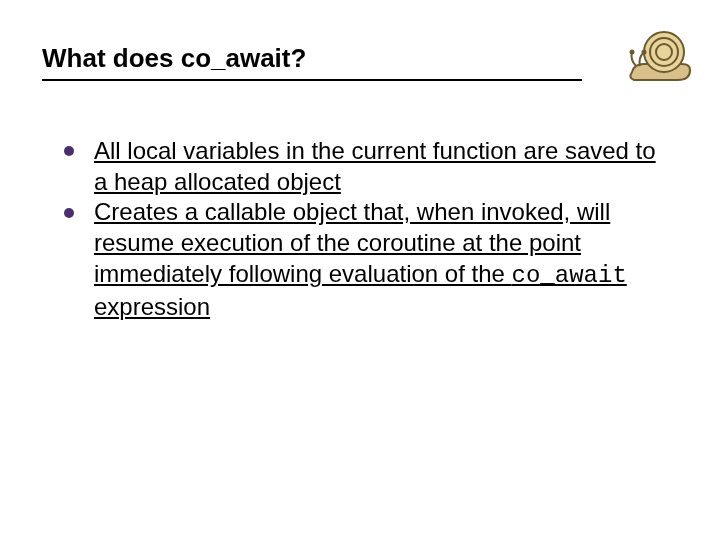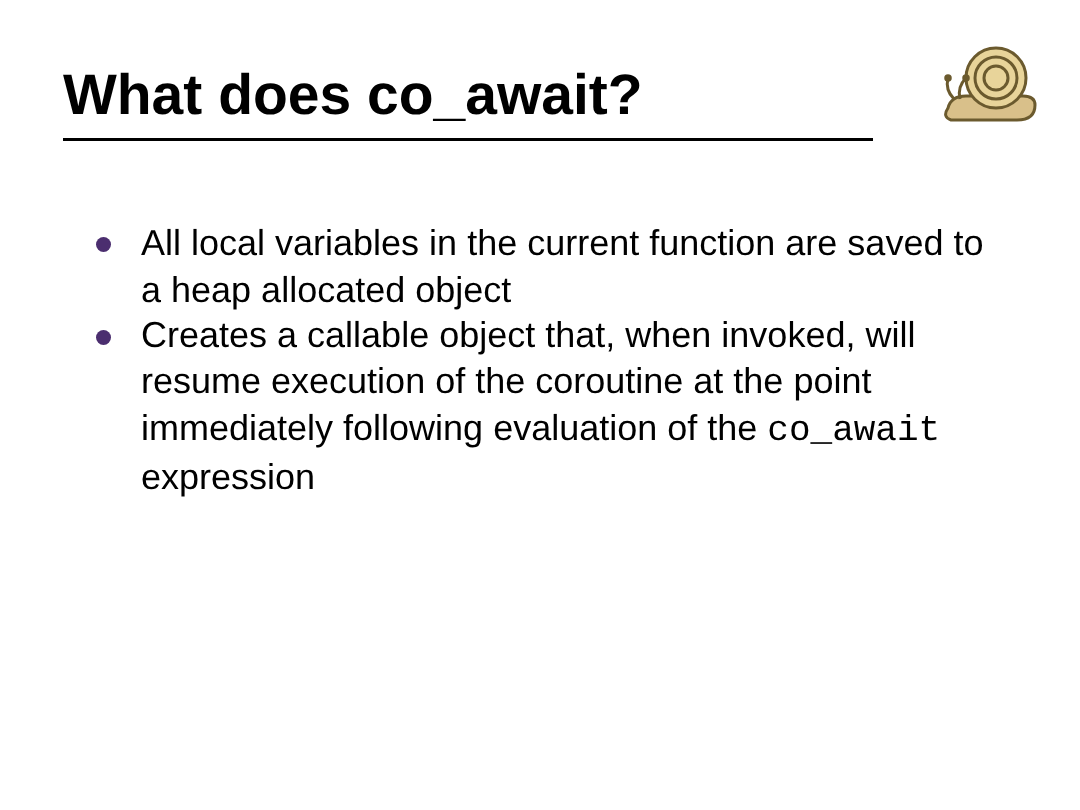--- a/index.html
+++ b/index.html
@@ -19,21 +19,21 @@
     position: relative;
     box-sizing: border-box;
   }
   .title-wrap {
     position: absolute;
     left: 42px;
     top: 44px;
     width: 540px;
   }
   .title {
-    font-size: 38px;
+    font-size: 26px;
     font-weight: bold;
     color: #000000;
     margin: 0 0 6px 0;
     line-height: 1.1;
   }
   .title-rule {
     border: none;
     border-top: 2px solid #000000;
     margin: 0;
     width: 100%;
@@ -41,22 +41,23 @@
   .snail {
     position: absolute;
     top: 22px;
     right: 26px;
     width: 70px;
     height: 64px;
   }
   .body {
     position: absolute;
     left: 64px;
-    top: 148px;
+    top: 136px;
     width: 600px;
+    text-decoration: underline;
   }
   ul.bullets {
     list-style: none;
     margin: 0;
     padding: 0;
   }
   ul.bullets > li {
     position: relative;
     padding-left: 30px;
     font-size: 24px;

